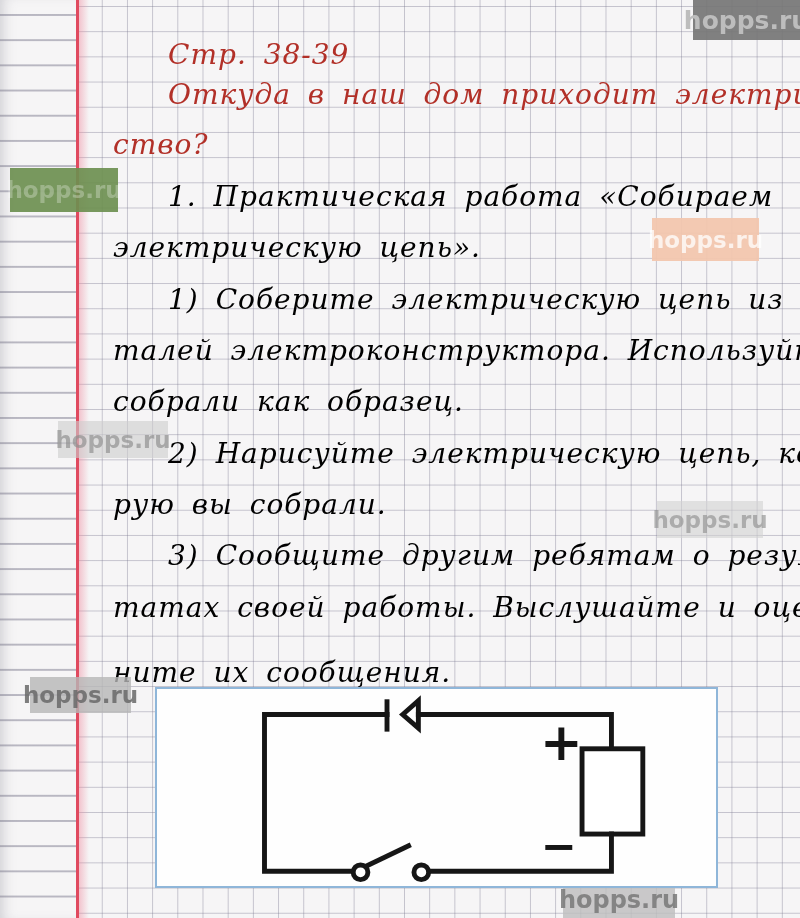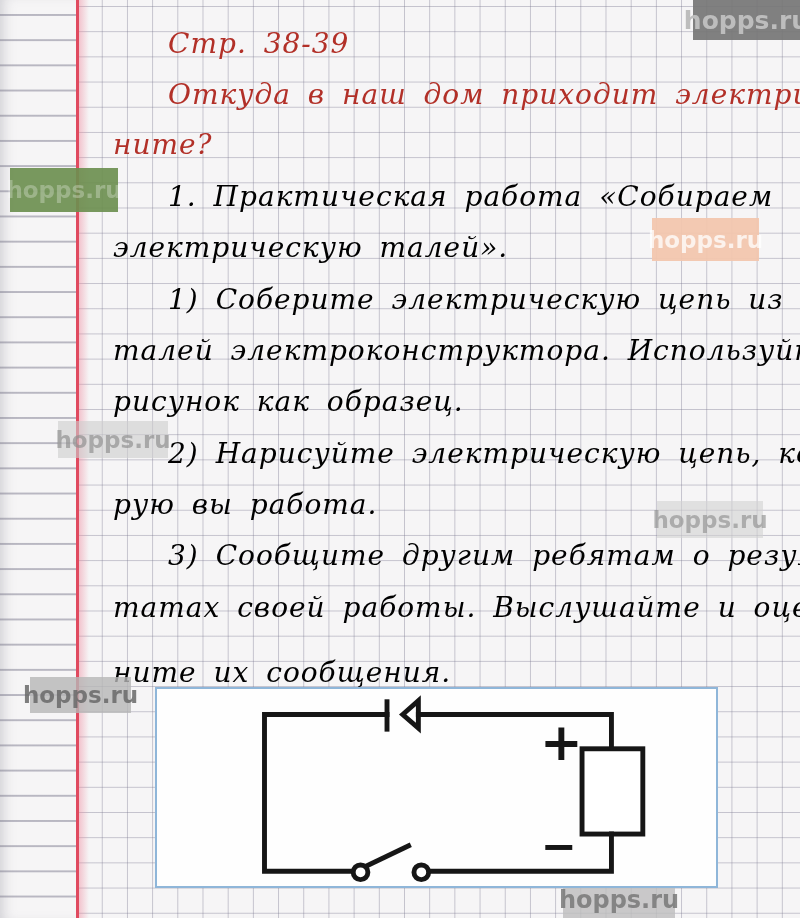--- a/index.html
+++ b/index.html
@@ -67,30 +67,30 @@
   .figure svg{display:block;width:100%;height:100%;}
 </style>
 </head>
 <body>
 
 <div class="grid"></div>
 <div class="margin-strip"></div>
 <div class="red-line"></div>
 <div class="red-glow"></div>
 
-<div class="line red" style="left:168px;top:27px;">Стр. 38-39</div>
+<div class="line red" style="left:168px;top:38px;">Стр. 38-39</div>
 <div class="line red" style="left:168px;top:78px;">Откуда в наш дом приходит электриче-</div>
-<div class="line red" style="left:113px;top:128px;">ните?</div>
+<div class="line red" style="left:113px;top:128px;">ство?</div>
 <div class="line" style="left:168px;top:180px;">1. Практическая работа «Собираем</div>
-<div class="line" style="left:113px;top:231px;">электрическую талей».</div>
+<div class="line" style="left:113px;top:231px;">электрическую цепь».</div>
 <div class="line" style="left:168px;top:283px;">1) Соберите электрическую цепь из де-</div>
 <div class="line" style="left:113px;top:334px;">талей электроконструктора. Используйте</div>
-<div class="line" style="left:113px;top:385px;">рисунок как образец.</div>
+<div class="line" style="left:113px;top:385px;">собрали как образец.</div>
 <div class="line" style="left:168px;top:437px;">2) Нарисуйте электрическую цепь, кото-</div>
-<div class="line" style="left:113px;top:488px;">рую вы работа.</div>
+<div class="line" style="left:113px;top:488px;">рую вы собрали.</div>
 <div class="line" style="left:168px;top:539px;">3) Сообщите другим ребятам о резуль-</div>
 <div class="line" style="left:113px;top:591px;">татах своей работы. Выслушайте и оце-</div>
 <div class="line" style="left:113px;top:656px;">ните их сообщения.</div>
 
 <div class="wm wm-topright">hopps.ru</div>
 <div class="wm wm-green">hopps.ru</div>
 <div class="wm wm-peach">hopps.ru</div>
 <div class="wm wm-gray1">hopps.ru</div>
 <div class="wm wm-gray2">hopps.ru</div>
 <div class="wm wm-gray3">hopps.ru</div>

